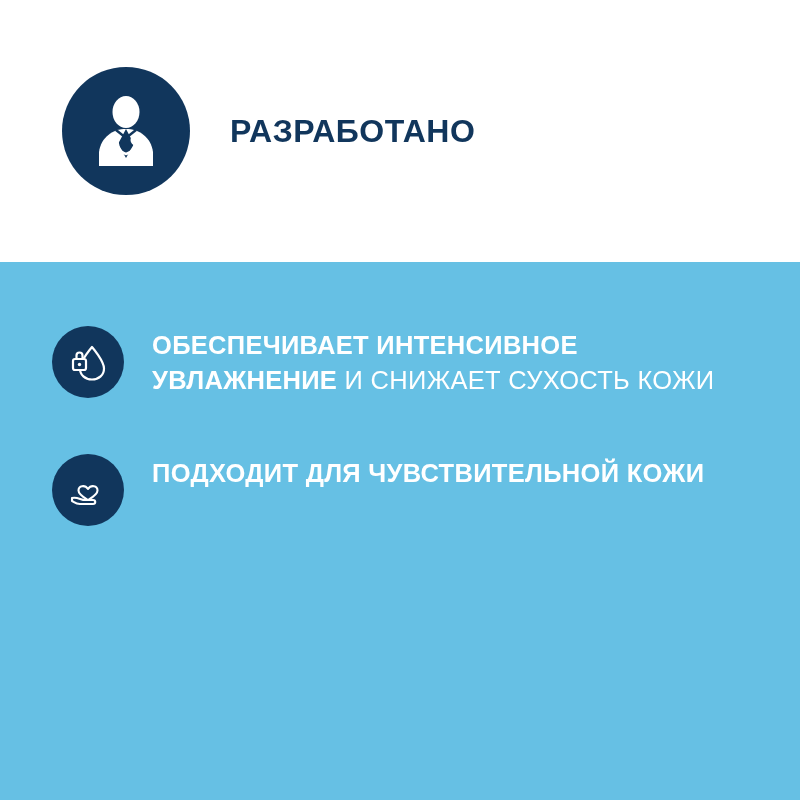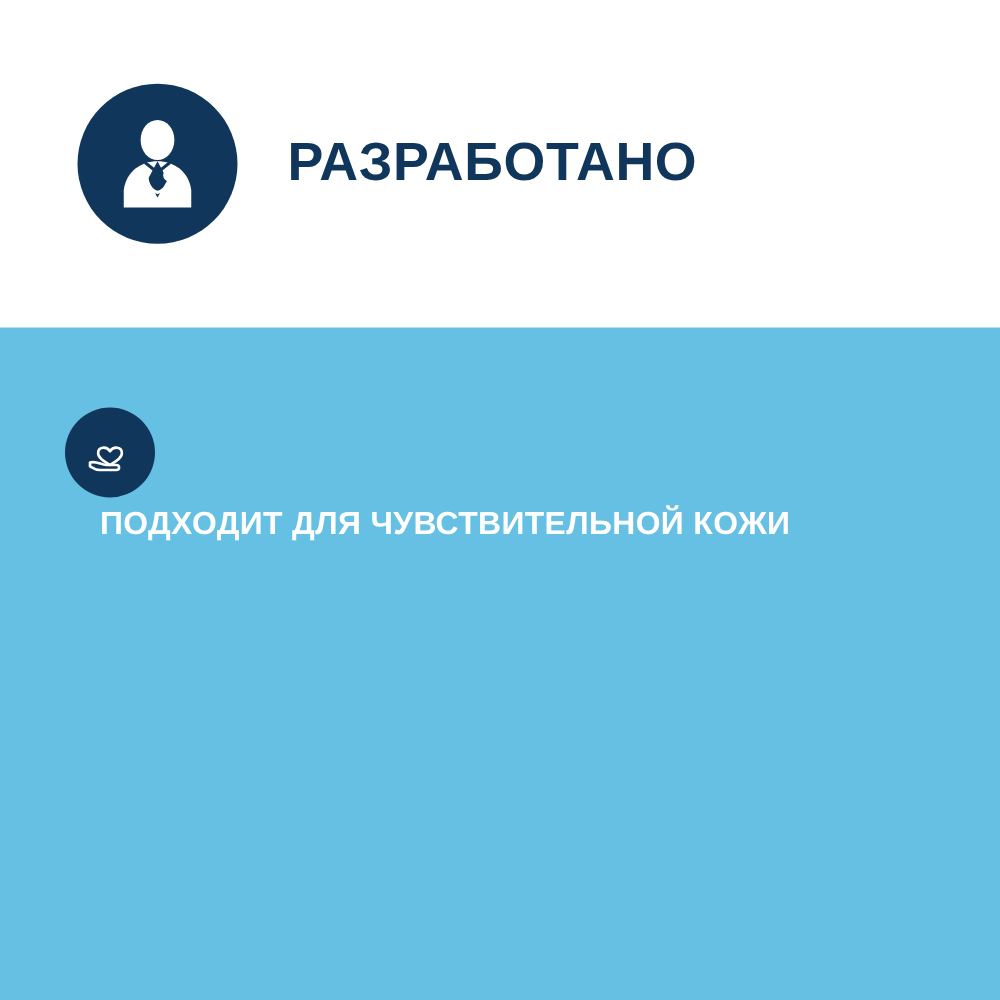--- a/index.html
+++ b/index.html
@@ -37,21 +37,21 @@
     background: #11365c;
     flex: 0 0 auto;
     display: flex;
     align-items: center;
     justify-content: center;
   }
   .header-title {
     margin-left: 40px;
     color: #11365c;
     font-weight: bold;
-    font-size: 43px;
+    font-size: 32px;
     line-height: 1.28;
     letter-spacing: 0.5px;
     text-transform: uppercase;
     text-align: right;
   }
   .header-title .line {
     display: block;
     white-space: nowrap;
   }
 
@@ -62,21 +62,20 @@
     padding: 62px 40px 0 52px;
     box-sizing: border-box;
   }
   .benefit {
     display: flex;
     align-items: flex-start;
     margin-bottom: 54px;
   }
   .benefit:last-child {
     margin-bottom: 0;
-    flex-direction: column;
   }
   .benefit-icon {
     width: 72px;
     height: 72px;
     border-radius: 50%;
     background: #11365c;
     flex: 0 0 auto;
     display: flex;
     align-items: center;
     justify-content: center;
@@ -120,20 +119,33 @@
         <path d="M33 42 L43 50 L53 42" fill="none" stroke="#11365c" stroke-width="2.4"></path>
       </svg>
     </div>
     <div class="header-title">
       <span class="line">РАЗРАБОТАНО</span>
     </div>
   </div>
 
   <div class="benefits">
 
+    <div class="benefit">
+      <div class="benefit-icon">
+        <svg width="44" height="44" viewBox="0 0 44 44" aria-hidden="true">
+          <path d="M26 7 C26 7 38 21 38 28.5 C38 35 33 39.5 26 39.5 C19 39.5 14 35 14 28.5 C14 21 26 7 26 7 Z" fill="none" stroke="#ffffff" stroke-width="2.2" stroke-linejoin="round"></path>
+          <rect x="7" y="19" width="13" height="11" rx="2" fill="#11365c" stroke="#ffffff" stroke-width="2.2"></rect>
+          <path d="M10.5 19 L10.5 15.5 A3 3 0 0 1 16.5 15.5 L16.5 19" fill="none" stroke="#ffffff" stroke-width="2.2"></path>
+          <circle cx="13.5" cy="24.5" r="1.7" fill="#ffffff"></circle>
+        </svg>
+      </div>
+      <div class="benefit-text">
+        <span class="bold">ОБЕСПЕЧИВАЕТ ИНТЕНСИВНОЕ УВЛАЖНЕНИЕ</span><span class="light"> И СНИЖАЕТ СУХОСТЬ КОЖИ</span>
+      </div>
+    </div>
 
 
     <div class="benefit">
       <div class="benefit-icon">
         <svg width="46" height="46" viewBox="0 0 46 46" aria-hidden="true">
           <path d="M23 22 C20 17.5 13.5 18.5 13.5 23.5 C13.5 27.5 19 30.5 23 33 C27 30.5 32.5 27.5 32.5 23.5 C32.5 18.5 26 17.5 23 22 Z" fill="none" stroke="#ffffff" stroke-width="2.1" stroke-linejoin="round"></path>
           <path d="M7 31 C12 29.5 16 33 20 33 L28 33 C31 33 31 37 28 37 L15 37 C11 37 9 35 7 34 Z" fill="none" stroke="#ffffff" stroke-width="2.1" stroke-linejoin="round"></path>
         </svg>
       </div>
       <div class="benefit-text">

